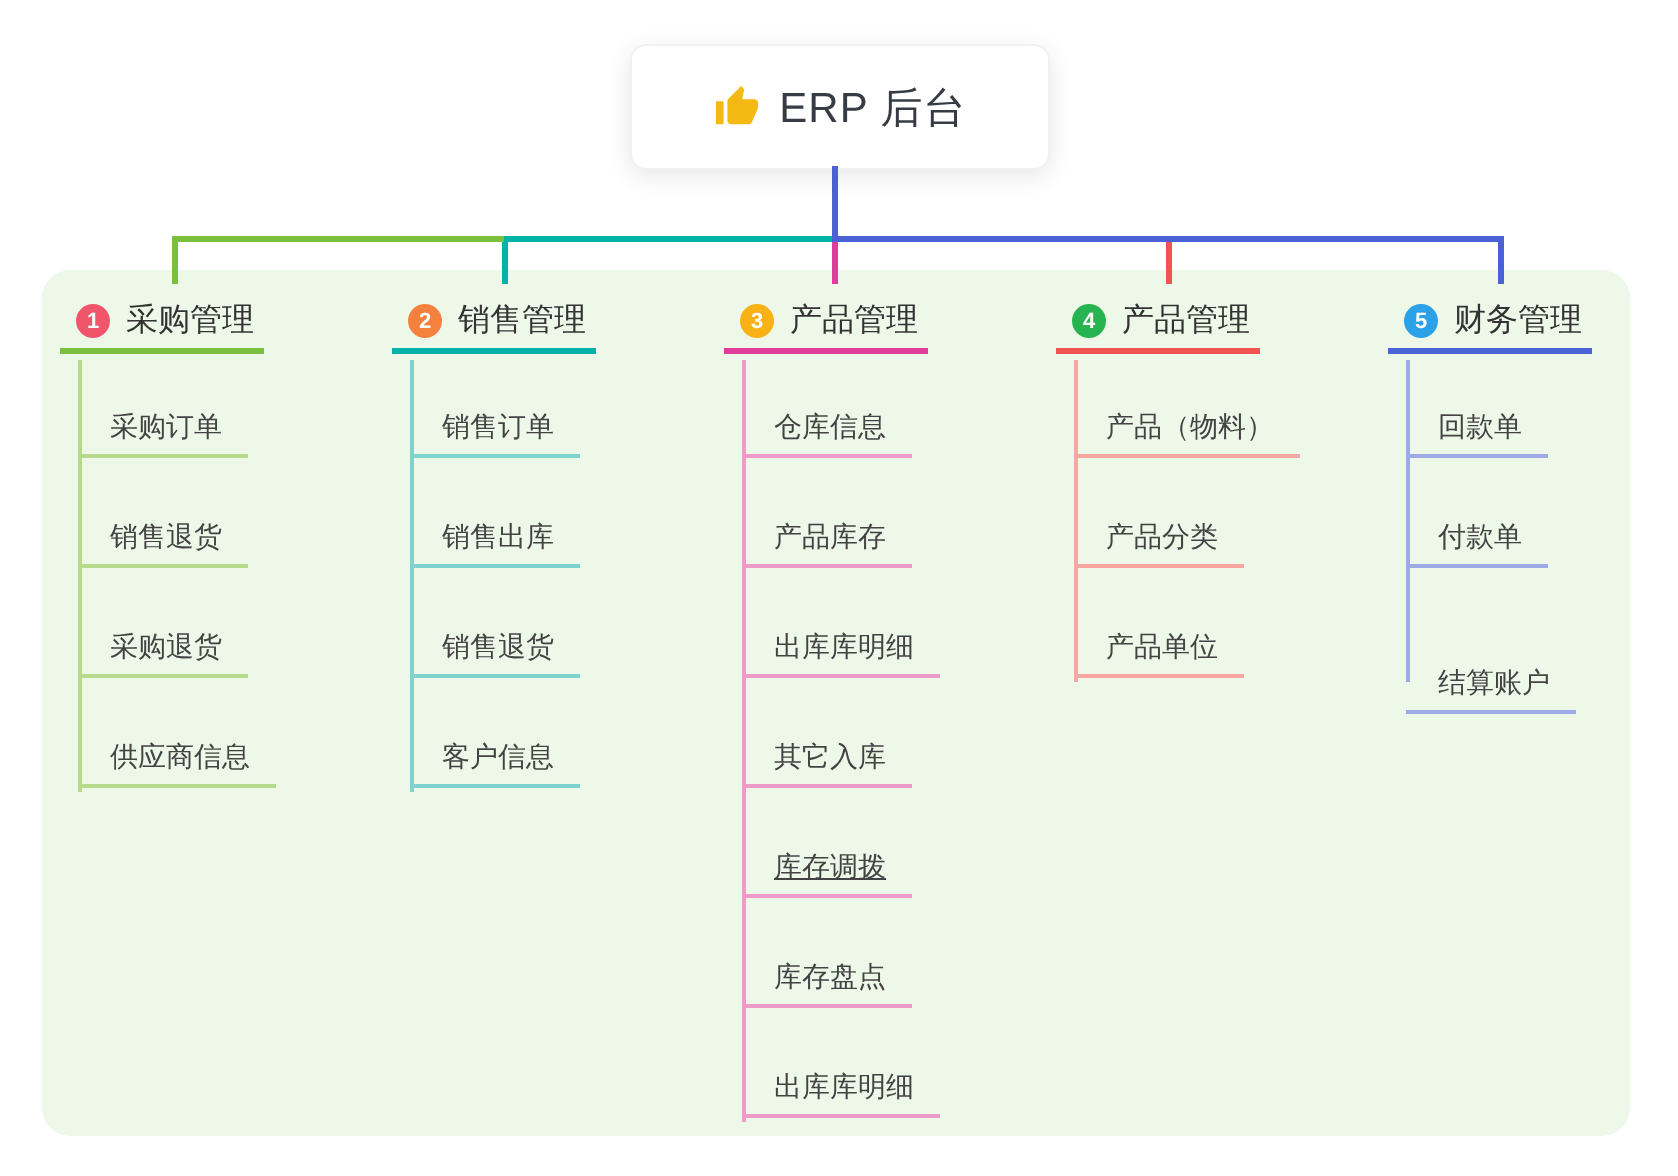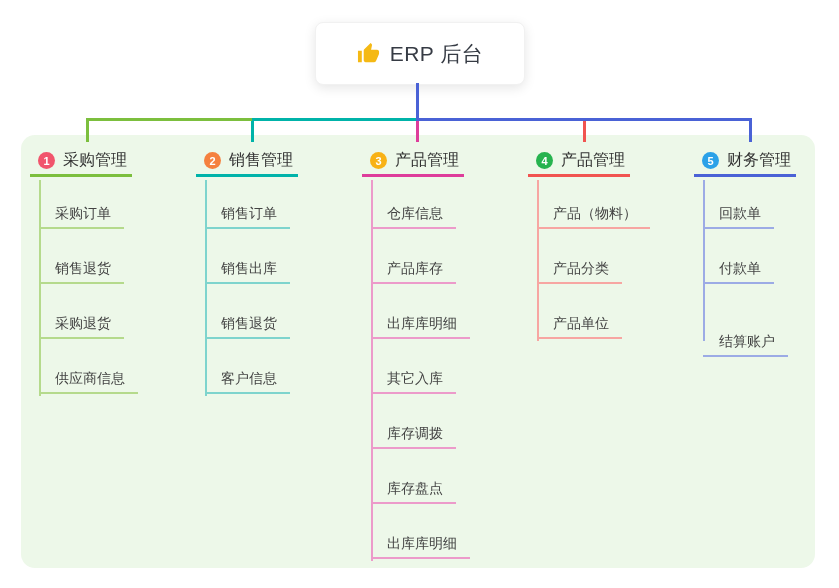--- a/index.html
+++ b/index.html
@@ -95,21 +95,21 @@
   <div class="branch" style="left:362px">
     <div class="btitle" style="border-bottom-color: rgb(222, 61, 155);">
       <span class="badge" style="background: rgb(248, 178, 22);">3</span>
       <span class="blabel">产品管理</span>
     </div>
     <div class="vline" style="height: 381px; background: rgb(236, 155, 202);"></div>
     <div class="crow" style="top:203px"><span class="cnode" style="border-bottom-color: rgb(236, 155, 202);">仓库信息</span></div>
     <div class="crow" style="top:258px"><span class="cnode" style="border-bottom-color: rgb(236, 155, 202); text-align: right;">产品库存</span></div>
     <div class="crow" style="top:313px"><span class="cnode" style="border-bottom-color: rgb(236, 155, 202);">出库库明细</span></div>
     <div class="crow" style="top:368px"><span class="cnode" style="border-bottom-color: rgb(236, 155, 202);">其它入库</span></div>
-    <div class="crow" style="top:423px"><span class="cnode" style="border-bottom-color: rgb(236, 155, 202);">库存调拨</span></div>
+    <div class="crow" style="top:423px"><span class="cnode" style="border-bottom-color: rgb(236, 155, 202); text-decoration: underline;">库存调拨</span></div>
     <div class="crow" style="top:478px"><span class="cnode" style="border-bottom-color: rgb(236, 155, 202);">库存盘点</span></div>
     <div class="crow" style="top:533px"><span class="cnode" style="border-bottom-color: rgb(236, 155, 202); text-align: center;">出库库明细</span></div>
   </div>
 
   <div class="branch" style="left:528px">
     <div class="btitle" style="border-bottom-color: rgb(241, 84, 80);">
       <span class="badge" style="background: rgb(39, 179, 79);">4</span>
       <span class="blabel">产品管理</span>
     </div>
     <div class="vline" style="height: 161px; background: rgb(247, 166, 162);"></div>

